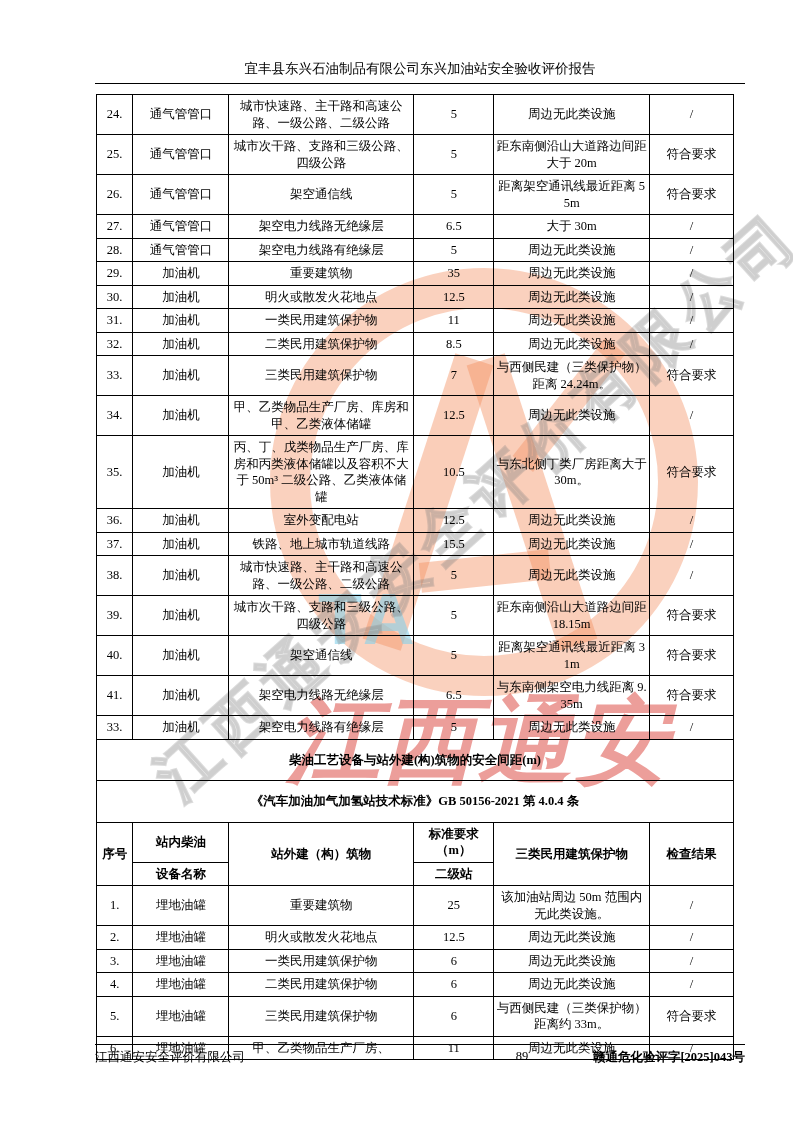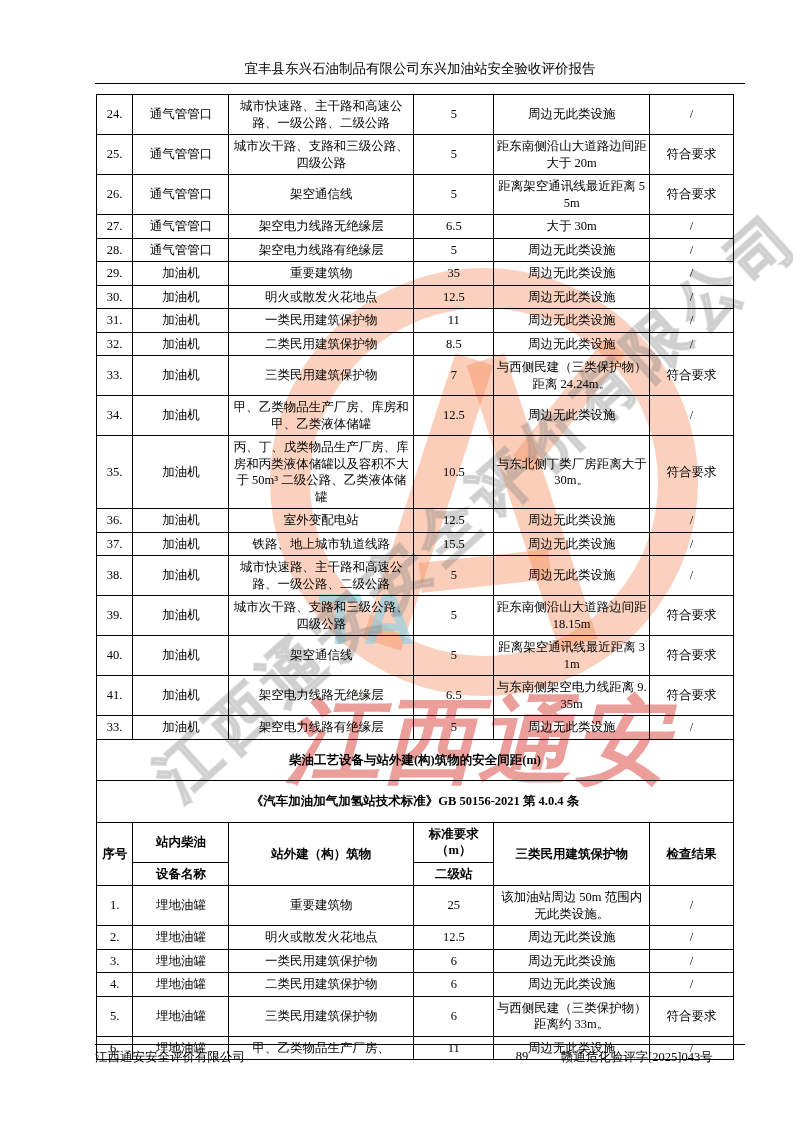--- a/index.html
+++ b/index.html
@@ -79,21 +79,21 @@
   .hdr th{font-weight:bold;}
   .doc-footer{
     position:absolute;left:95px;top:1044px;width:650px;
     border-top:1.5px solid #000;
     padding-top:4px;
     font-size:12.5px;
     display:flex;align-items:flex-start;
   }
   .foot-left{flex:1;text-align:left;}
   .foot-center{flex:1;text-align:right;}
-  .foot-right{flex:1;text-align:center;}
+  .foot-right{flex:1;text-align:right;font-weight:bold;}
 </style>
 </head>
 <body>
 
 <div class="page">
 
   <div class="watermarks">
     <div class="wm wm-ring"></div>
     <div class="wm wm-a-left"></div>
     <div class="wm wm-a-right"></div>

